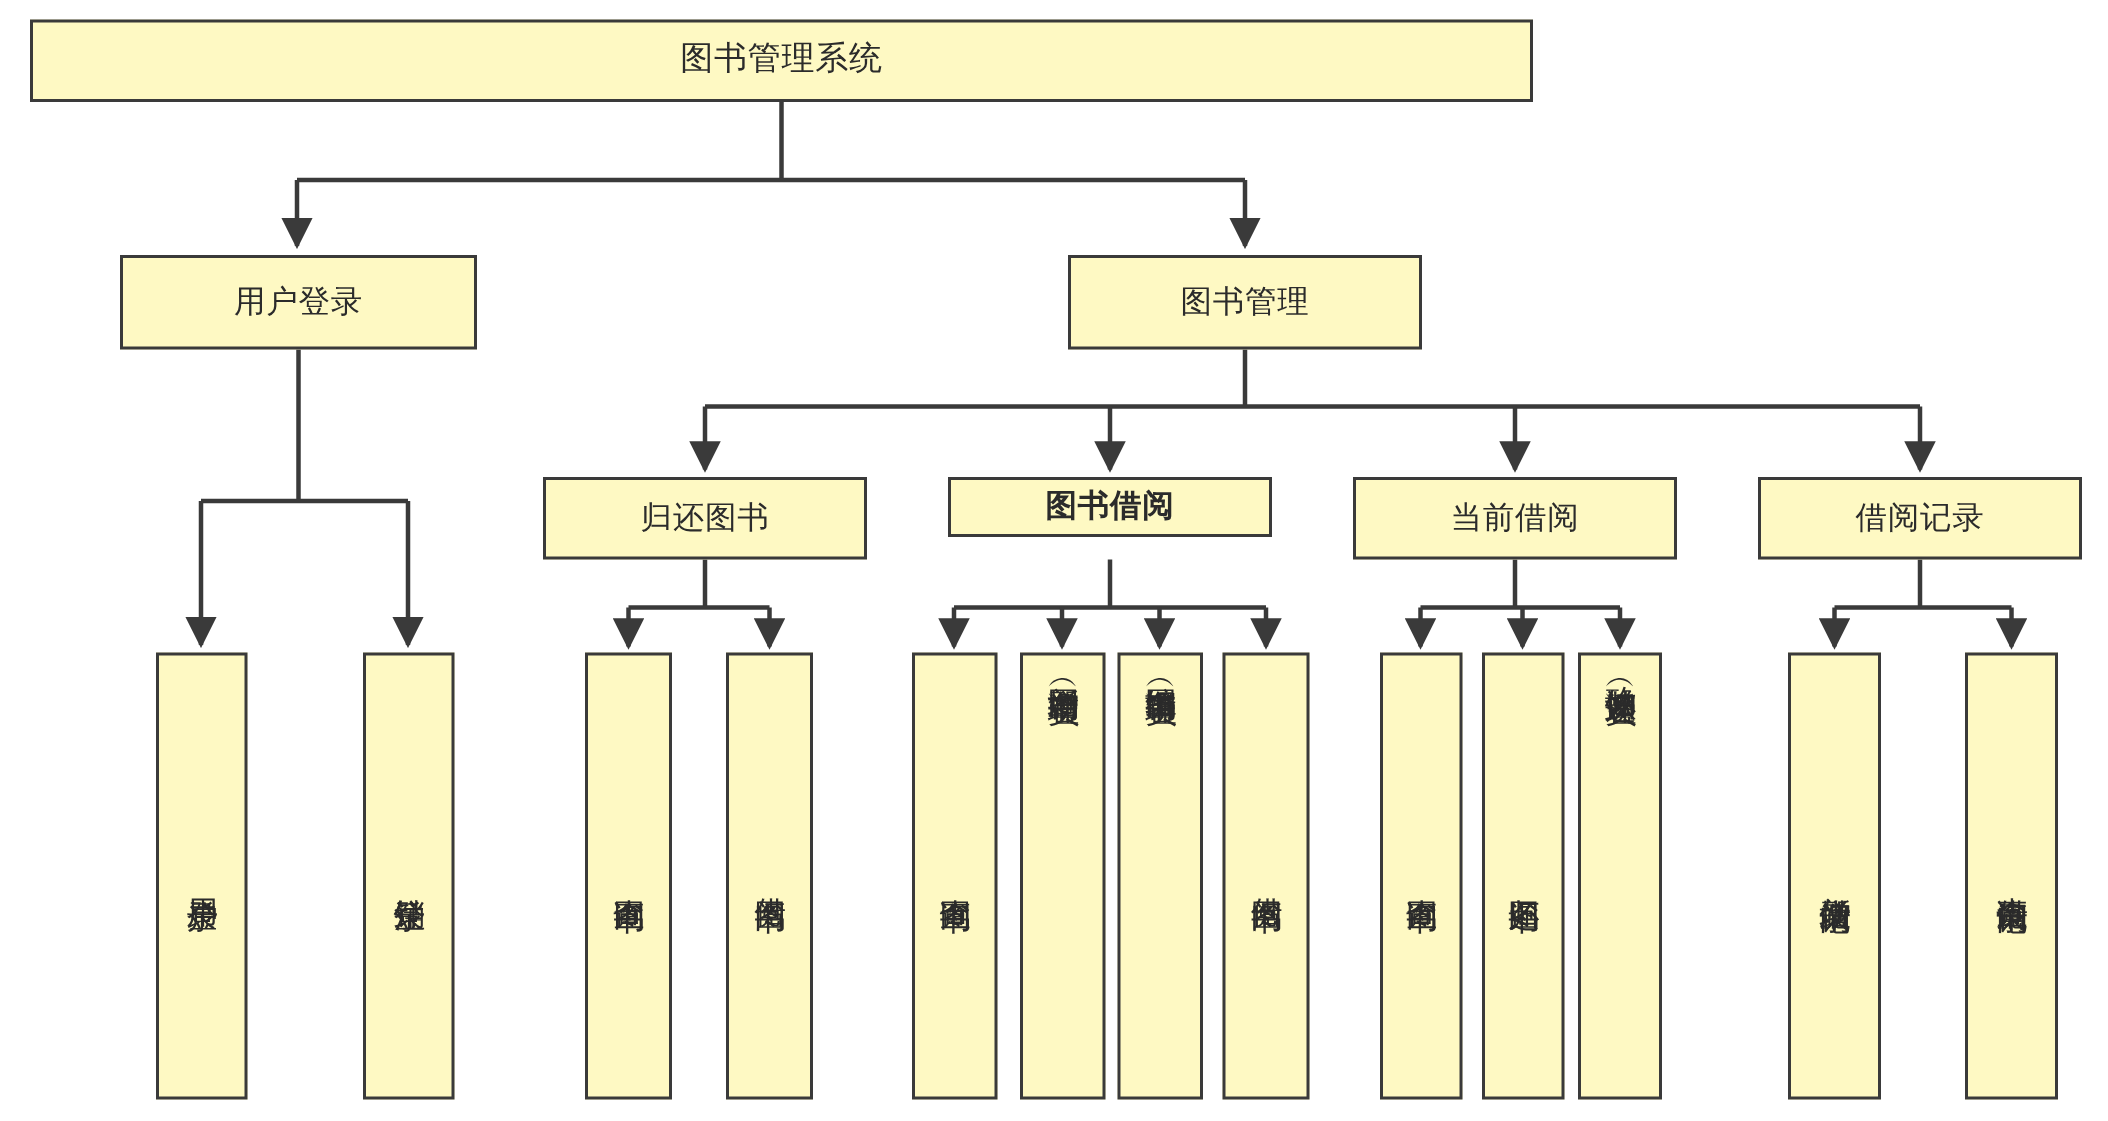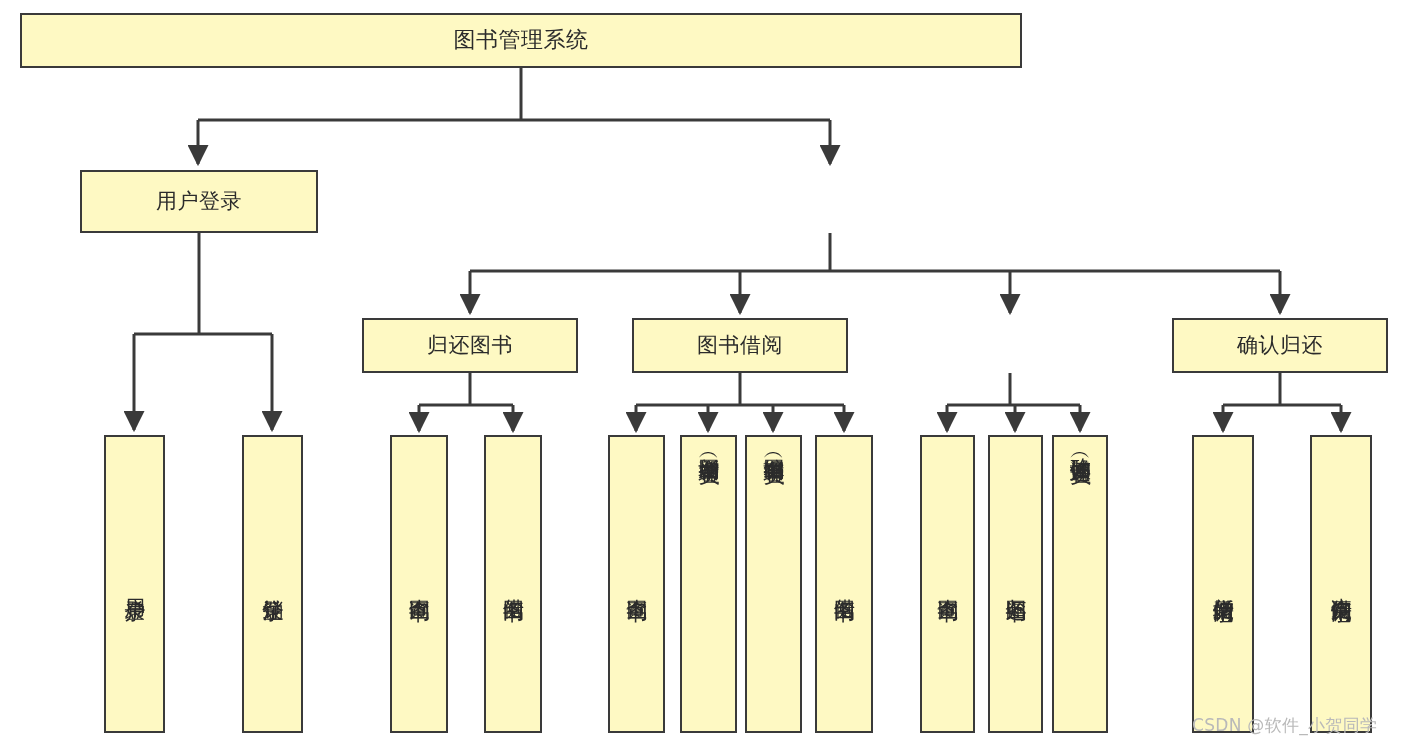--- a/index.html
+++ b/index.html
@@ -128,29 +128,35 @@
     </g>
   </svg>
 
   <div class="node h root" style="left:20px; top:13px; width:1002px; height:55px;">
     <span class="lbl">图书管理系统</span>
   </div>
 
   <div class="node h" style="left:80px; top:170px; width:238px; height:63px;">
     <span class="lbl">用户登录</span>
   </div>
+  <div class="node h" style="left:712px; top:170px; width:236px; height:63px;">
+    <span class="lbl">图书管理</span>
+  </div>
 
   <div class="node h" style="left:362px; top:318px; width:216px; height:55px;">
     <span class="lbl">归还图书</span>
   </div>
-  <div class="node h" style="left:632px; top:318px; width:216px; height:55px;">
+  <div class="node h" style="left:632px; top:318px; width:216px; height:40px;font-weight:bold;">
     <span class="lbl">图书借阅</span>
   </div>
+  <div class="node h" style="left:902px; top:318px; width:216px; height:55px;">
+    <span class="lbl">当前借阅</span>
+  </div>
   <div class="node h" style="left:1172px; top:318px; width:216px; height:55px;">
-    <span class="lbl">确认归还</span>
+    <span class="lbl">借阅记录</span>
   </div>
 
   <div class="node v center" style="left:104px; top:435px; width:61px; height:298px;">
     <span class="lbl">用户登录</span>
   </div>
   <div class="node v center" style="left:242px; top:435px; width:61px; height:298px;">
     <span class="lbl">注销登录</span>
   </div>
   <div class="node v center" style="left:390px; top:435px; width:58px; height:298px;">
     <span class="lbl">查询图书</span>
@@ -179,15 +185,14 @@
   <div class="node v" style="left:1052px; top:435px; width:56px; height:298px;">
     <span class="lbl">确认归还（管理员）</span>
   </div>
   <div class="node v center" style="left:1192px; top:435px; width:62px; height:298px;">
     <span class="lbl">新增借阅记录</span>
   </div>
   <div class="node v center" style="left:1310px; top:435px; width:62px; height:298px;">
     <span class="lbl">查询借阅记录</span>
   </div>
 
-  <div class="watermark" style="left:1192px; top:714px;">CSDN @软件_小贺同学</div>
 
 </div>
 
 </body></html>

